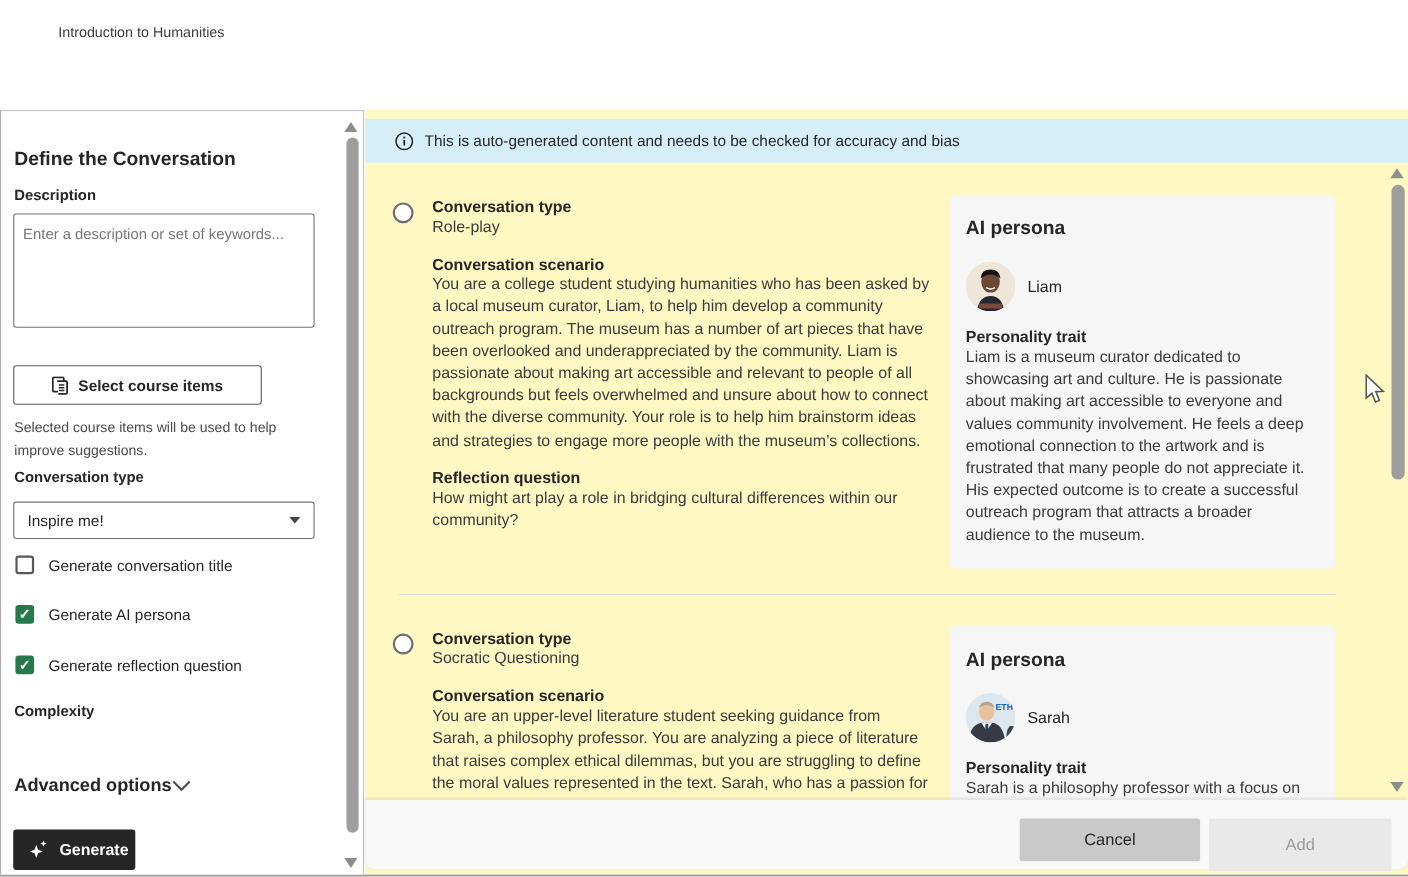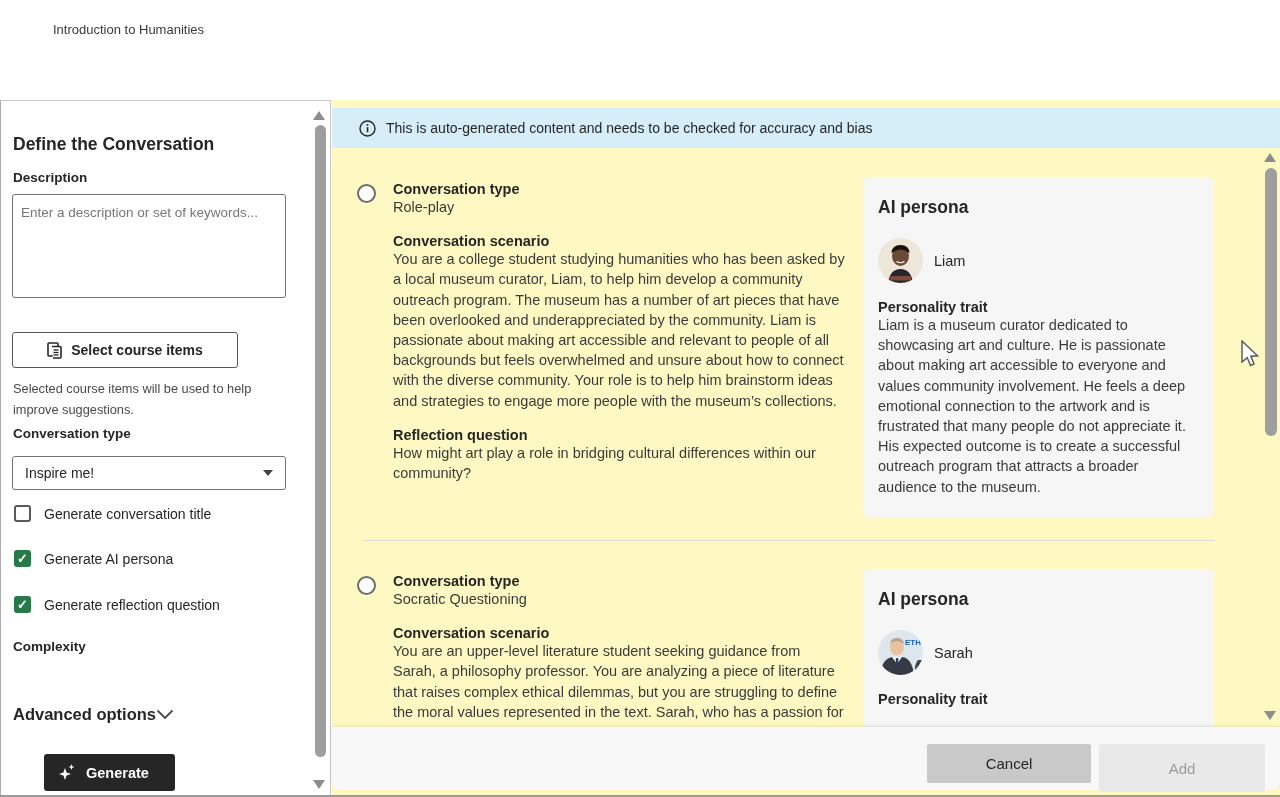--- a/index.html
+++ b/index.html
@@ -48,24 +48,24 @@
   .slider-high { position:absolute; right:18px; top:2px; font-size:14.5px; color:#262626; }
   .slider-track { position:absolute; left:40px; top:7px; width:188px; height:7px;
                   background:#fff; border:1px solid #c9c9c9; border-radius:4px; }
   .slider-fill  { position:absolute; left:40px; top:7px; width:126px; height:7px;
                   background:#a334b2; border-radius:4px 0 0 4px; }
   .slider-thumb { position:absolute; left:153px; top:-3px; width:26px; height:26px; border-radius:50%;
                   background:#bf63cc; cursor:pointer; }
   .adv-row { position:absolute; left:12px; top:604px; width:276px; display:flex;
              align-items:center; justify-content:flex-start; cursor:pointer; }
   .adv-label { font-size:16.5px; font-weight:600; color:#262626; }
-  .generate-btn { position:absolute; left:11px; top:653px; height:37px; padding:0 26px 0 14px;
+  .generate-btn { position:absolute; left:11px; top:653px; height:37px; padding:0 6px 0 14px;
                   background:#262626; border:none; border-radius:3px; cursor:pointer;
                   display:flex; align-items:center; gap:9px;
-                  font-family:"Liberation Sans", sans-serif; font-size:14.5px; font-weight:700; color:#fff;margin-left:32px; }
+                  font-family:"Liberation Sans", sans-serif; font-size:14.5px; font-weight:700; color:#fff; }
   
   .sb-scroll-up   { position:absolute; right:5px; top:10px;  width:0; height:0;
                     border-left:6px solid transparent; border-right:6px solid transparent;
                     border-bottom:9px solid #8d8d8d; cursor:pointer; }
   .sb-scroll-thumb{ position:absolute; right:4px; top:24px; width:11px; height:632px;
                     background:#9e9e9e; border-radius:6px; cursor:pointer; }
   .sb-scroll-down { position:absolute; right:5px; bottom:8px; width:0; height:0;
                     border-left:6px solid transparent; border-right:6px solid transparent;
                     border-top:9px solid #8d8d8d; cursor:pointer; }
 
@@ -245,20 +245,21 @@
             <rect x="17.8" y="28" width="2.6" height="9" fill="#27405e"></rect>
             <ellipse cx="19" cy="17" rx="7" ry="8.5" fill="#e8c39e"></ellipse>
             <path d="M12 13.5 Q13 8 19 8 Q25 8 26 13.5 Q22 11 19 11 Q16 11 12 13.5 Z" fill="#b9a58f"></path>
             <path d="M37 45 Q36 34 40 30 L45 30 L45 45 Z" fill="#3d4250"></path>
             <text x="27" y="15" font-family="Liberation Sans, sans-serif" font-size="8" font-weight="bold" fill="#1663c7">ETH</text>
           </svg>
         </span>
         <span class="persona-name">Sarah</span>
       </div>
       <div class="h-bold" style="margin-top:16px;">Personality trait</div>
+      <div class="body-txt">Sarah is a philosophy professor with a focus on</div>
     </div>
 
     <div class="footer">
       <button class="btn-cancel">Cancel</button>
       <button class="btn-add" disabled="">Add</button>
     </div>
 
     <span class="m-scroll-up"></span>
     <span class="m-scroll-thumb"></span>
     <span class="m-scroll-down"></span>

